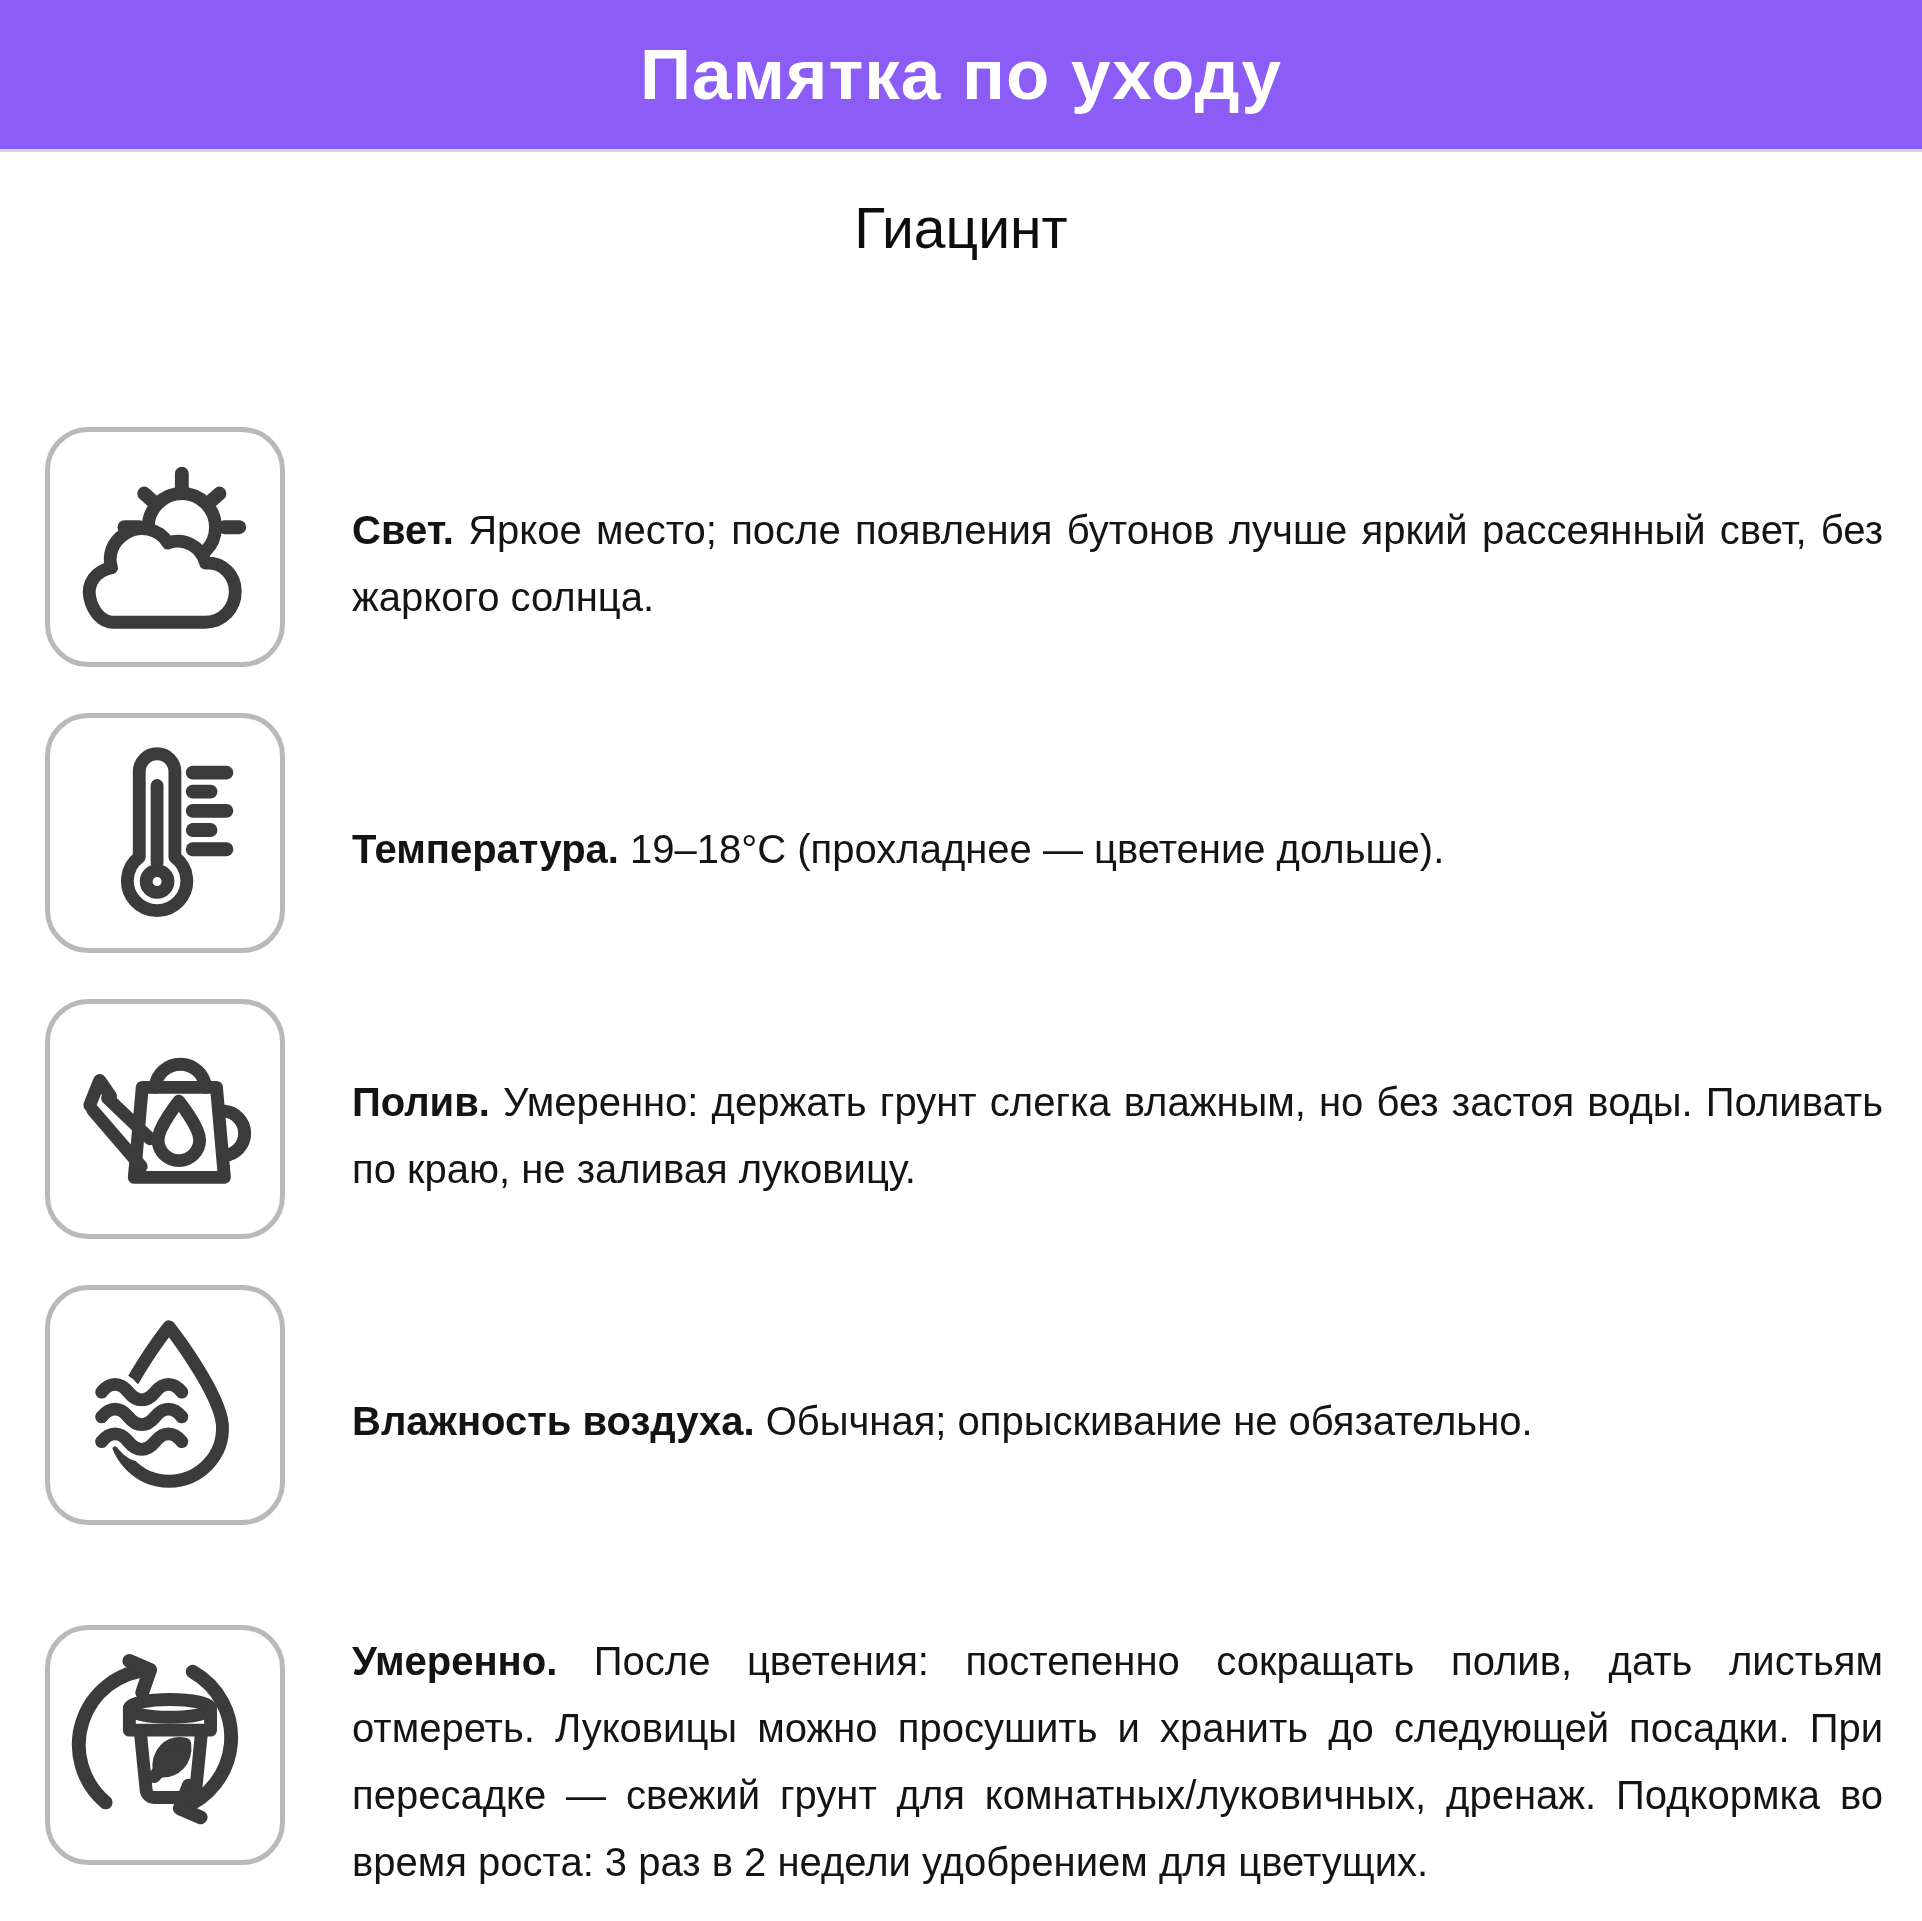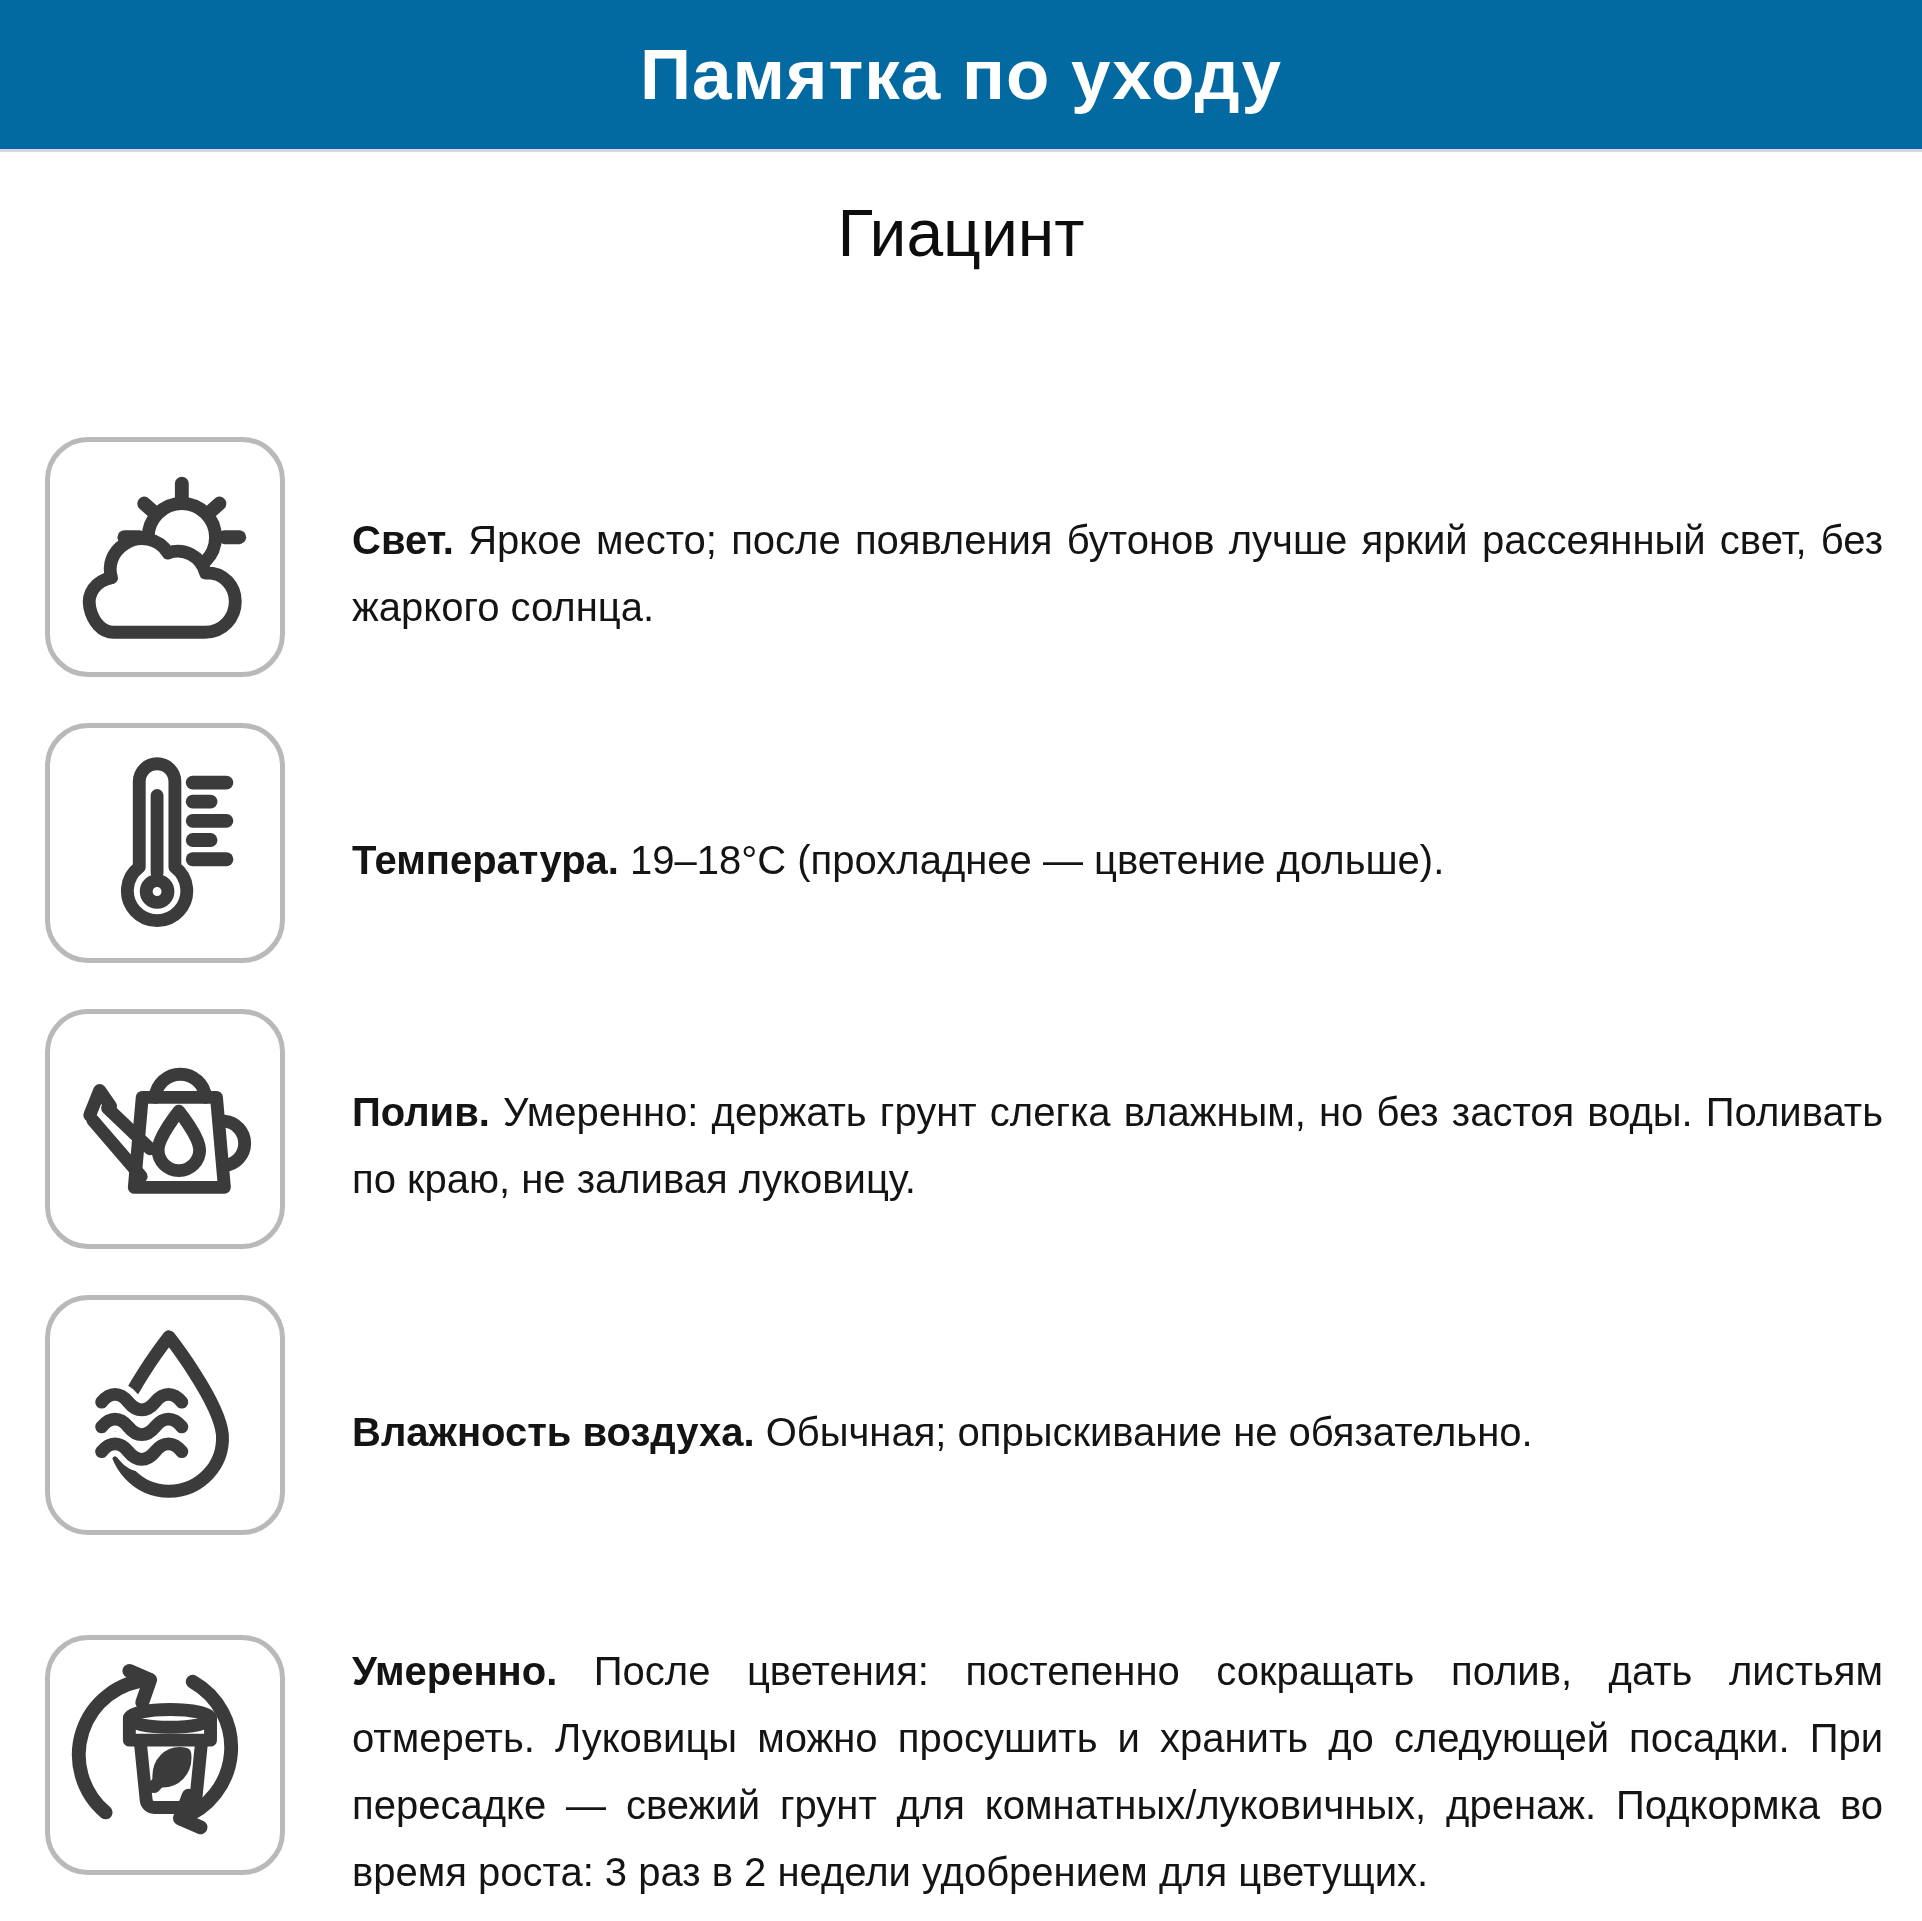--- a/index.html
+++ b/index.html
@@ -5,34 +5,34 @@
   html, body { margin: 0; padding: 0; }
   body {
     width: 1922px; height: 1921px;
     background: #ffffff;
     font-family: "Liberation Sans", sans-serif;
     color: #151515;
     overflow: hidden;
   }
   .header {
     height: 149px;
-    background: #0369a1;
+    background: #8b5cf6;
     border-bottom: 3.8px solid #d8d3e3;
     display: flex; align-items: center; justify-content: center;
   }
   .header-title {
     color: #ffffff;
     font-size: 71px;
     font-weight: 700;
     letter-spacing: 1px;
   }
   .plant-title {
     margin-top: 44px;
     text-align: center;
-    font-size: 66px;
+    font-size: 57px;
     font-weight: 400;
     line-height: 1.15;
     color: #0d0d0d;
   }
   .sections {
     margin-top: 165px;
     padding-left: 45px;
     padding-right: 39px;
   }
   .section {

